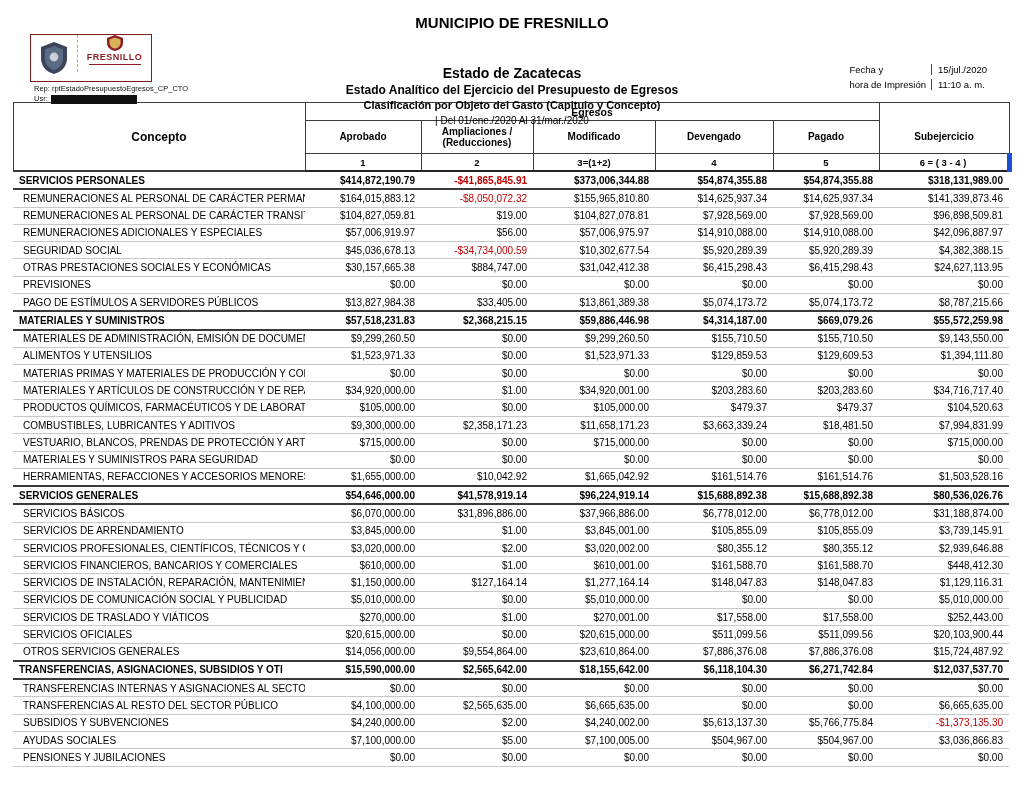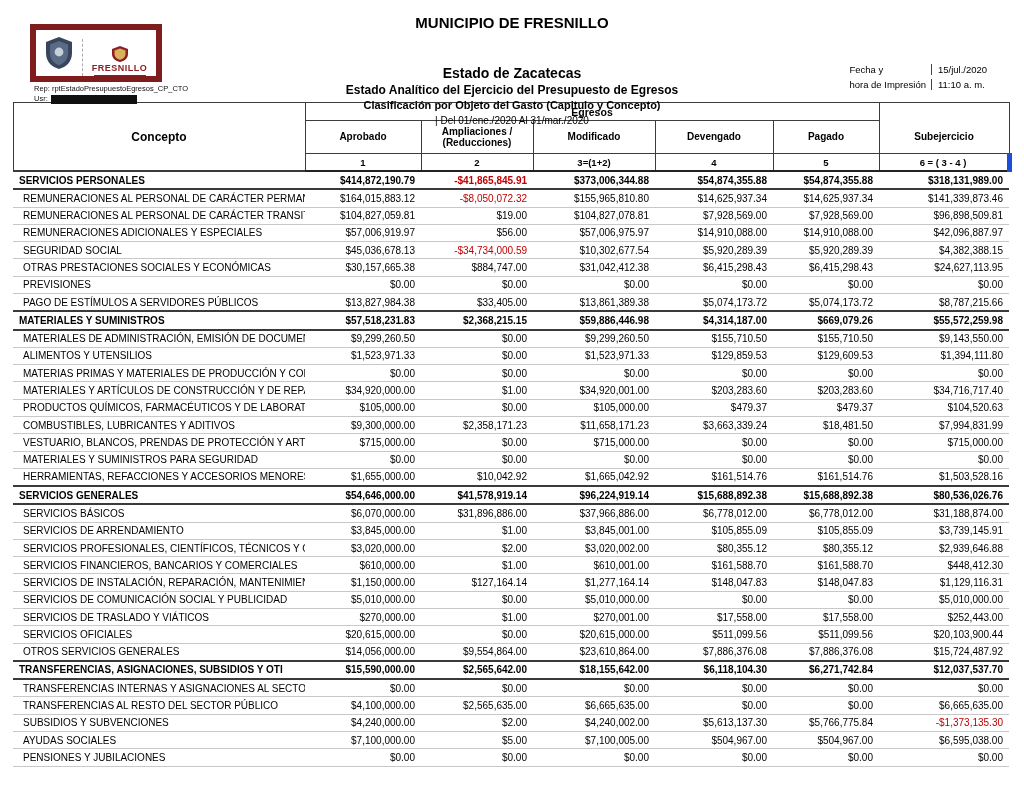--- a/index.html
+++ b/index.html
@@ -4,22 +4,22 @@
 <style>
   html,body{margin:0;padding:0;}
   body{
     width:1024px;height:791px;background:#ffffff;position:relative;overflow:hidden;
     font-family:"Liberation Sans","DejaVu Sans",sans-serif;color:#000;
     -webkit-font-smoothing:antialiased;
   }
   
   .page-header{position:relative;height:100px;}
   .logo-box{
-    position:absolute;left:30px;top:24px;width:120px;height:46px;
-    border:6px solid #7f1d1d;display:flex;align-items:flex-end;background:#fff;
+    position:absolute;left:30px;top:34px;width:120px;height:46px;
+    border:1px solid #7f1d1d;display:flex;align-items:flex-start;background:#fff;
   }
   .logo-left{flex:0 0 46px;display:flex;align-items:center;justify-content:center;height:100%;}
   .logo-divider{width:0;border-left:1px dashed #aaa;height:80%;}
   .logo-right{flex:1;display:flex;flex-direction:column;align-items:center;justify-content:center;gap:1px;}
   .logo-wordmark{font-size:9px;font-weight:bold;color:#8d1f24;letter-spacing:.5px;}
   .logo-underline{width:52px;border-bottom:1px solid #8d1f24;margin-top:1px;}
   .titles{text-align:center;padding-top:14px;line-height:1.25;}
   .title-main{font-size:15px;font-weight:bold;}
   .title-sub1{font-size:14px;font-weight:bold;margin-top:32px;}
   .title-sub2{font-size:12px;font-weight:bold;margin-top:1px;}
@@ -431,21 +431,21 @@
         <td class="amt">$5,766,775.84</td>
         <td class="amt neg">-$1,373,135.30</td>
       </tr>
       <tr class="data-row">
         <td class="concept">AYUDAS SOCIALES</td>
         <td class="amt">$7,100,000.00</td>
         <td class="amt">$5.00</td>
         <td class="amt">$7,100,005.00</td>
         <td class="amt">$504,967.00</td>
         <td class="amt">$504,967.00</td>
-        <td class="amt">$6,595,038.00</td>
+        <td class="amt">$3,036,866.83</td>
       </tr>
       <tr class="data-row">
         <td class="concept">PENSIONES Y JUBILACIONES</td>
         <td class="amt">$0.00</td>
         <td class="amt">$0.00</td>
         <td class="amt">$0.00</td>
         <td class="amt">$0.00</td>
         <td class="amt">$0.00</td>
         <td class="amt">$0.00</td>
       </tr>

